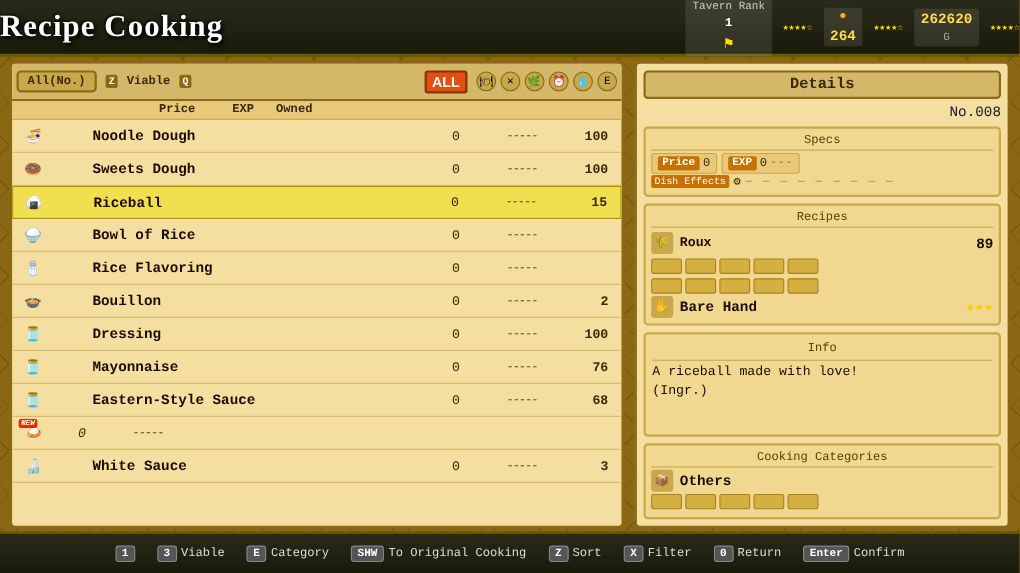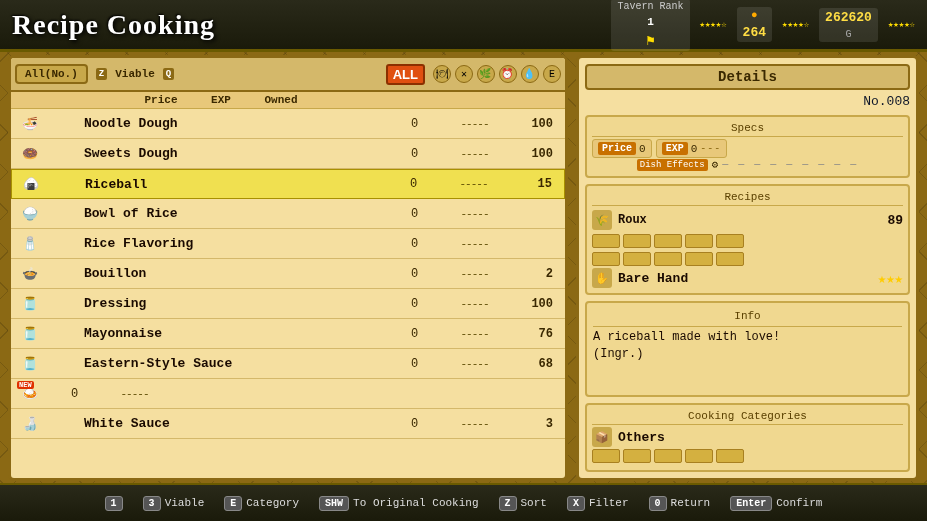--- a/index.html
+++ b/index.html
@@ -23,21 +23,21 @@
     }
 
     
     .header {
       position: absolute;
       top: 0; left: 0; right: 0;
       height: 52px;
       background: linear-gradient(180deg, #2a2a1a 0%, #1a1a0a 100%);
       display: flex;
       align-items: center;
-      padding: 0 12px;
+      padding: 0 0;
       border-bottom: 3px solid #6a5a00;
     }
 
     .title-text {
       color: #fff;
       font-size: 28px;
       font-weight: bold;
       text-shadow: 2px 2px 4px #000, -1px -1px 2px #000;
       letter-spacing: 1px;
       font-family: serif;
@@ -158,21 +158,21 @@
       padding: 2px 8px 2px 120px;
       background: #e8c87a;
       border-bottom: 1px solid #c8a84a;
       font-size: 11px;
       font-weight: bold;
       color: #3a2800;
     }
 
     .col-price { width: 60px; text-align: center; }
     .col-exp { width: 60px; text-align: center; }
-    .col-owned { width: 60px; text-align: center; }
+    .col-owned { width: 60px; text-align: left; }
 
     
     .recipe-list {
       flex: 1;
       overflow-y: auto;
       overflow-x: hidden;
     }
 
     .recipe-list::-webkit-scrollbar {
       width: 8px;
@@ -194,20 +194,21 @@
       cursor: pointer;
     }
 
     .recipe-item.selected {
       background: #f0e050;
       border: 1px solid #a89000;
     }
 
     .recipe-item.new-item {
       position: relative;
+      font-style: italic;
     }
 
     .new-badge {
       position: absolute;
       left: 6px;
       top: 2px;
       background: #e03000;
       color: #fff;
       font-size: 7px;
       padding: 0 2px;
@@ -318,21 +319,20 @@
       color: #8B6914;
       letter-spacing: 1px;
     }
 
     .dish-effects-row {
       display: flex;
       align-items: center;
       gap: 4px;
       font-size: 11px;
       color: #3a2800;
-      justify-content: center;
     }
 
     .dish-label {
       background: #c87000;
       color: #fff;
       font-size: 9px;
       padding: 1px 3px;
       border-radius: 2px;
     }
 

